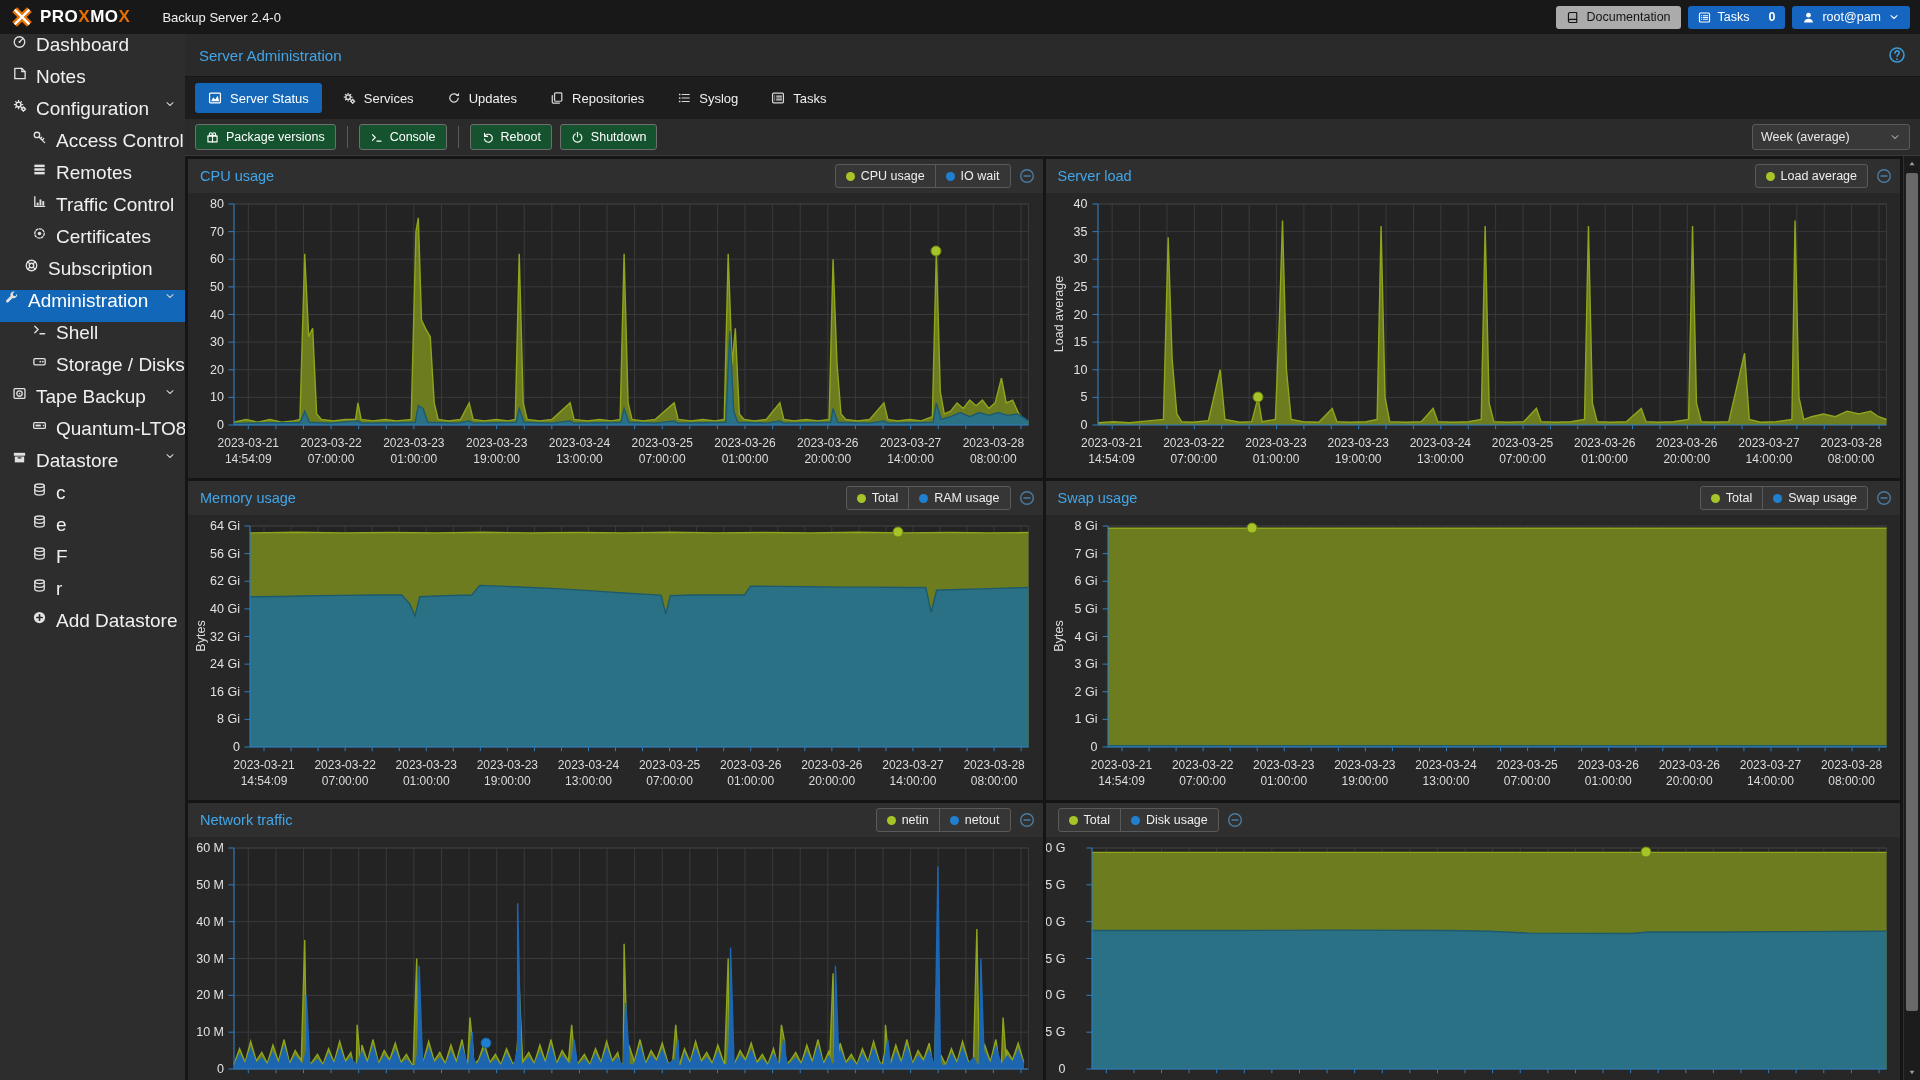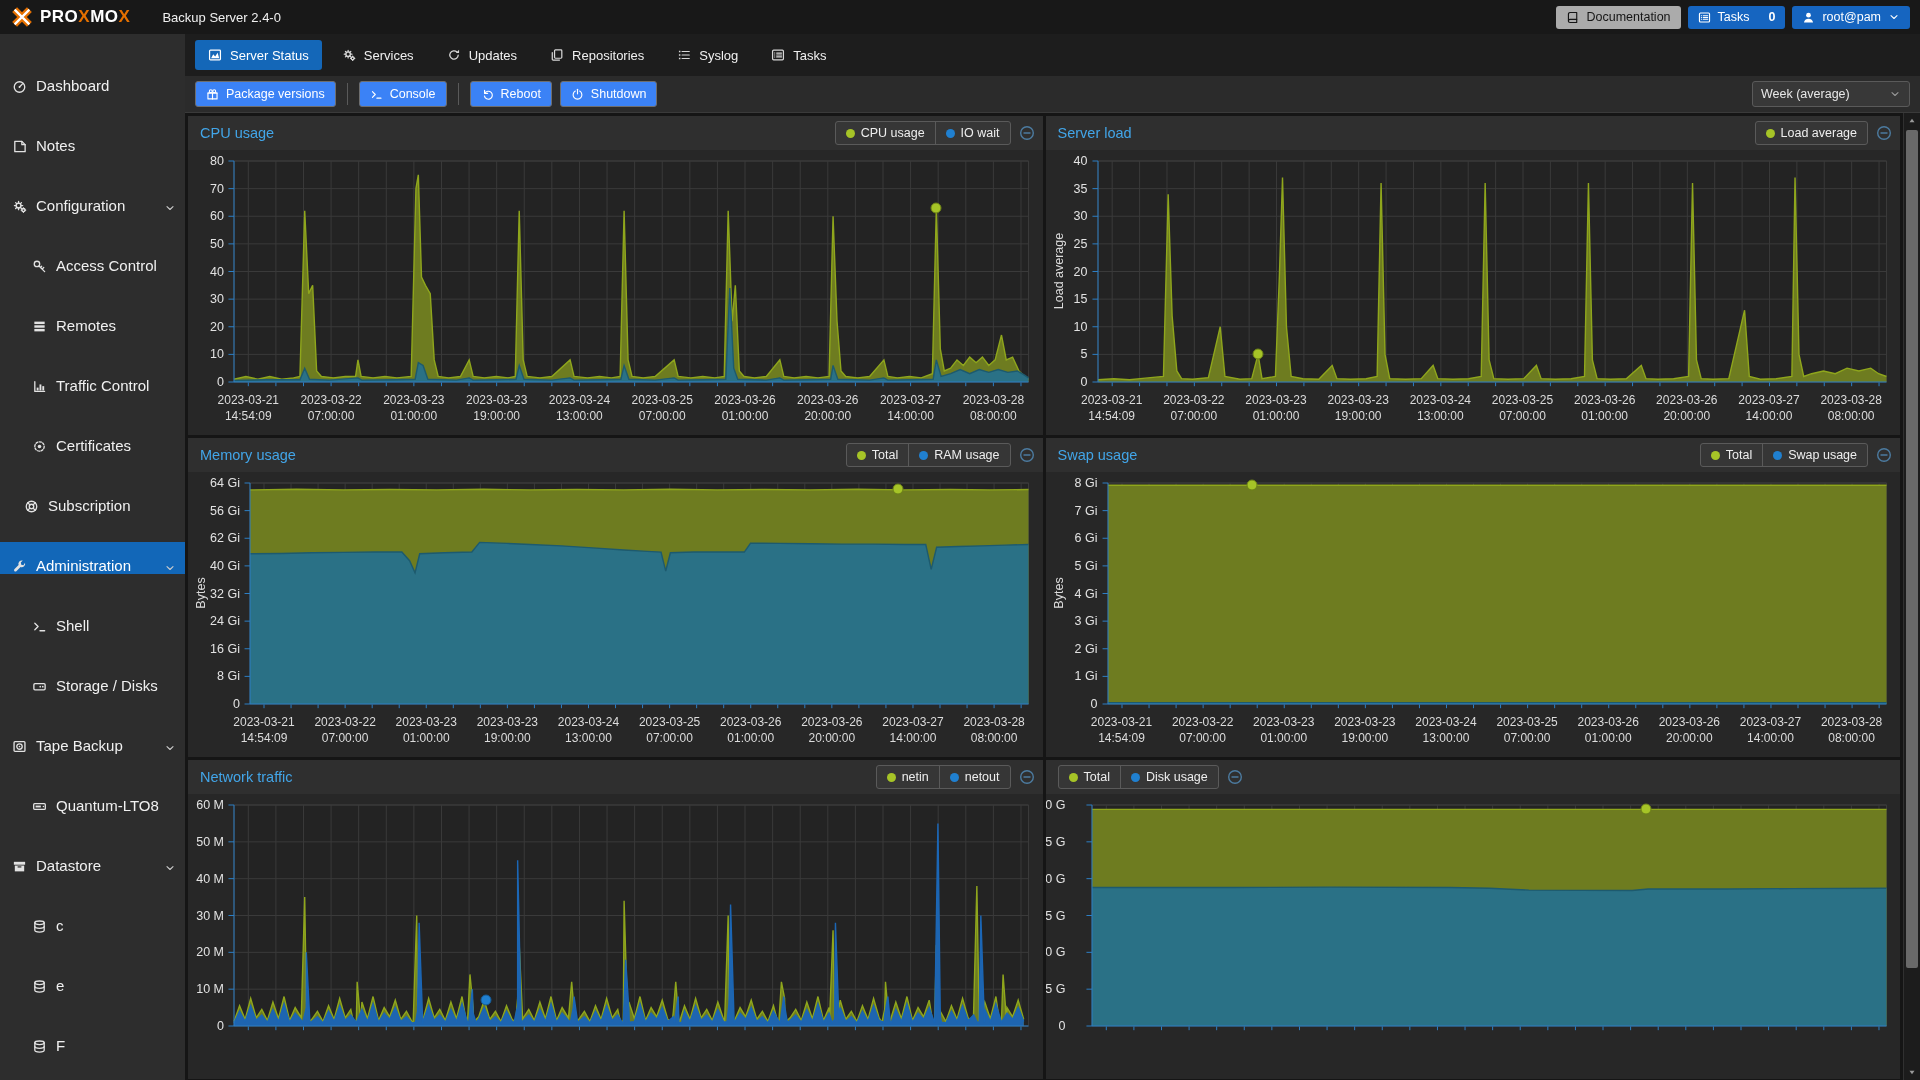--- a/index.html
+++ b/index.html
@@ -20,22 +20,22 @@
   .tb-btn{height:23px;display:flex;align-items:center;gap:7px;padding:0 10px;
     border-radius:3px;font-size:12.5px;cursor:default;}
   .tb-btn.gray{background:#ababab;color:#151515;}
   .tb-btn.blue{background:#1665c0;color:#fff;}
   .tb-btn .count{font-weight:bold;margin-left:12px;}
   .tb-btn .ic{width:13px;height:13px;}
 
   
   .sidebar{position:absolute;left:0;top:34px;width:185px;bottom:0;background:#2d2d2d;
     overflow:hidden;}
-  .nav-item{position:relative;height:32px;display:flex;align-items:flex-end;gap:9px;
-    color:#f0f0f0;font-size:15px;cursor:default;white-space:nowrap;overflow:hidden;margin-top:28px;}
+  .nav-item{position:relative;height:32px;display:flex;align-items:flex-start;gap:9px;
+    color:#f0f0f0;font-size:19px;cursor:default;white-space:nowrap;overflow:hidden;}
   .nav-item .ic{color:#e2e2e2;}
   .nav-item.sel{background:#1267b8;color:#fff;}
   .nav-item .caret{position:absolute;right:9px;width:12px;height:12px;color:#cfcfcf;}
 
   
   .content{position:absolute;left:185px;top:34px;right:0;bottom:0;display:flex;
     flex-direction:column;}
   .subheader{height:42px;background:#2a2a2a;border-bottom:1px solid #161616;
     display:flex;align-items:center;padding:0 14px;flex:none;}
   .subheader .title{color:#42a5e8;font-size:15px;}
@@ -43,21 +43,21 @@
   .tabsrow{height:42px;background:#1d1d1d;display:flex;align-items:center;
     padding:0 10px;gap:7px;flex:none;}
   .tab{height:30px;display:flex;align-items:center;gap:8px;padding:0 13px;
     border-radius:3px;color:#f0f0f0;font-size:13px;cursor:default;}
   .tab .ic{width:14px;height:14px;color:#d8d8d8;}
   .tab.active{background:#1467b8;color:#fff;}
   .tab.active .ic{color:#fff;}
   .toolbar{height:36px;background:#2b2b2b;border-bottom:1px solid #3a3a3a;
     display:flex;align-items:center;padding:0 10px;gap:8px;flex:none;}
   .tl-btn{height:26px;display:flex;align-items:center;gap:7px;padding:0 10px;
-    background:#3b82f6;border:1px solid #6e6e6e;border-radius:3px;color:#fff;
+    background:#14532d;border:1px solid #6e6e6e;border-radius:3px;color:#fff;
     font-size:12.5px;cursor:default;box-sizing:border-box;}
   .tl-btn .ic{width:13px;height:13px;}
   .tl-sep{width:1px;height:22px;background:#5a5a5a;margin:0 3px;}
   .range-select{margin-left:auto;width:158px;height:26px;background:#383838;
     border:1px solid #5a5a5a;border-radius:3px;display:flex;align-items:center;
     padding:0 8px;box-sizing:border-box;color:#e8e8e8;font-size:12.5px;cursor:default;}
   .range-select .ic{margin-left:auto;width:12px;height:12px;color:#9a9a9a;}
 
   .main-row{flex:1;display:flex;min-height:0;}
   .charts{flex:1;display:grid;grid-template-columns:1fr 1fr;grid-auto-rows:319px;
@@ -228,21 +228,21 @@
         <svg viewBox="0 0 16 16" fill="none" stroke="currentColor" stroke-width="1.4" stroke-linecap="round" stroke-linejoin="round">
           <circle cx="8" cy="8" r="5.6"></circle>
           <circle cx="8" cy="8" r="2.4"></circle>
           <g transform="rotate(45 8 8)">
             <path d="M8 2.4v3.2M8 10.4v3.2M2.4 8h3.2M10.4 8h3.2"></path>
           </g>
         </svg>
       </span>
       <span>Subscription</span>
     </div>
-    <div class="nav-item sel" style="padding-left: 12px;">
+    <div class="nav-item sel" style="padding-left: 4px;">
       <span class="ic">
         <svg viewBox="0 0 16 16" fill="none" stroke="currentColor" stroke-width="1.4" stroke-linecap="round" stroke-linejoin="round">
           <path fill="currentColor" stroke="none" d="M13.9 4.1a3.7 3.7 0 0 1-4.8 4.5l-4.5 4.5a1.5 1.5 0 0 1-2.1-2.1L7 6.5A3.7 3.7 0 0 1 11.5 1.7L9.4 3.8l.5 2.3 2.3.5z"></path>
         </svg>
       </span>
       <span>Administration</span>
       <span class="ic caret">
         <svg viewBox="0 0 16 16" fill="none" stroke="currentColor" stroke-width="1.4" stroke-linecap="round" stroke-linejoin="round">
           <path d="M4 6.2 8 10l4-3.8"></path>
         </svg>
@@ -352,20 +352,30 @@
         <svg viewBox="0 0 16 16" fill="none" stroke="currentColor" stroke-width="1.4" stroke-linecap="round" stroke-linejoin="round">
           <circle cx="8" cy="8" r="6" fill="currentColor" stroke="none"></circle>
           <path d="M8 5.2v5.6M5.2 8h5.6" stroke="#2d2d2d" stroke-width="1.8"></path>
         </svg>
       </span>
       <span>Add Datastore</span>
     </div>
   </div>
 
 <div class="content">
+  <div class="subheader">
+    <span class="title">Server Administration</span>
+    <span class="help ic">
+        <svg viewBox="0 0 16 16" fill="none" stroke="currentColor" stroke-width="1.4" stroke-linecap="round" stroke-linejoin="round">
+          <circle cx="8" cy="8" r="6.2"></circle>
+          <path d="M6.1 6.3c.2-1.3 1-2 2-2 1.1 0 1.9.8 1.9 1.8 0 1.4-1.9 1.6-1.9 3"></path>
+          <circle cx="8" cy="11.7" r=".8" fill="currentColor" stroke="none"></circle>
+        </svg>
+      </span>
+  </div>
   <div class="tabsrow" id="tabsrow">
       <div class="tab active">
         <span class="ic">
           <svg viewBox="0 0 16 16" fill="none" stroke="currentColor" stroke-width="1.4" stroke-linecap="round" stroke-linejoin="round">
             <rect x="1.8" y="2.5" width="12.4" height="11" rx="1"></rect>
             <path fill="currentColor" stroke="none" d="M3.5 11.8 6 7l2.2 2.6L11 5.4l1.8 6.4z"></path>
           </svg>
         </span>
         <span>Server Status</span>
       </div>

